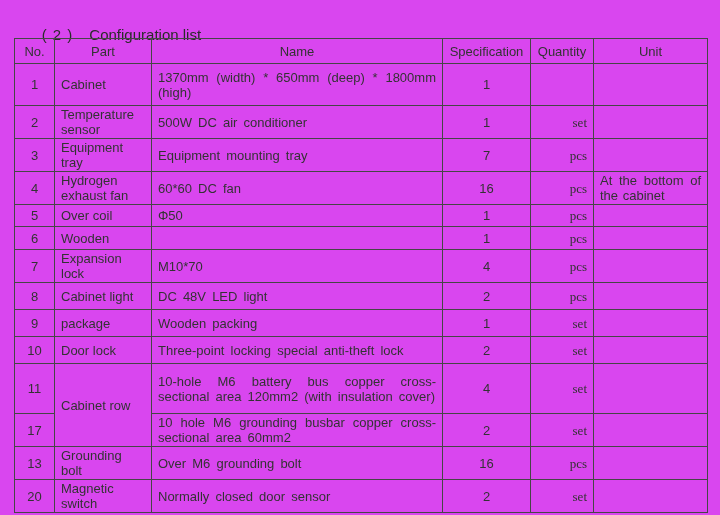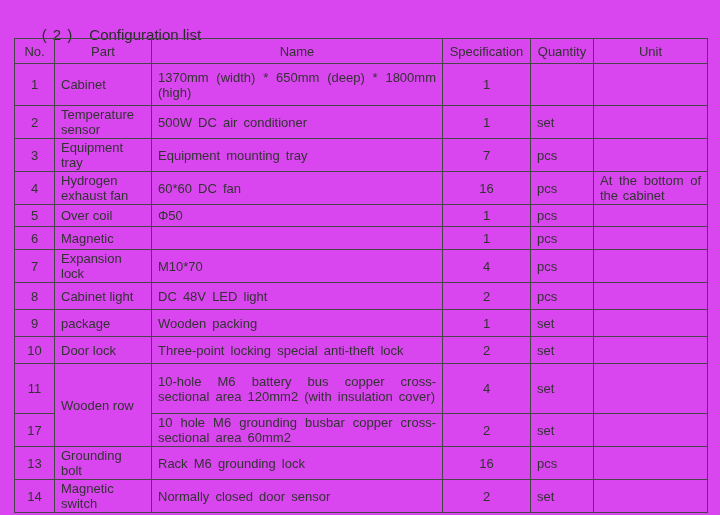--- a/index.html
+++ b/index.html
@@ -35,21 +35,21 @@
     font-weight: normal;
     color: #333333;
     padding: 1px 6px;
     vertical-align: middle;
     line-height: 15px;
     overflow: hidden;
   }
   .cfg th { text-align: center; height: 25px; }
   .c-no   { text-align: center; }
   .c-spec { text-align: center; }
-  .c-qty  { text-align: left; }
+  .c-qty  { text-align: right; font-family: Liberation Serif, serif; }
   .c-name { text-align: justify; word-spacing: 2.5px; }
   .c-unit { text-align: justify; word-spacing: 1px; line-height: 15px; }
   .vtop   { vertical-align: top; padding-top: 3px; }
   .lh21   { line-height: 20px; }
   
   .h-r1  { height: 42px; }
   .h-r2  { height: 32px; }
   .h-r3  { height: 31px; }
   .h-r4  { height: 32px; }
   .h-r5  { height: 22px; }
@@ -127,21 +127,21 @@
       <tr class="h-r5">
         <td class="c-no">5</td>
         <td class="c-part">Over coil</td>
         <td class="c-name">Φ50</td>
         <td class="c-spec">1</td>
         <td class="c-qty">pcs</td>
         <td class="c-unit"></td>
       </tr>
       <tr class="h-r6">
         <td class="c-no">6</td>
-        <td class="c-part">Magnetic</td>
+        <td class="c-part">Wooden</td>
         <td class="c-name"></td>
         <td class="c-spec">1</td>
         <td class="c-qty">pcs</td>
         <td class="c-unit"></td>
       </tr>
       <tr class="h-r7">
         <td class="c-no">7</td>
         <td class="c-part">Expansion lock</td>
         <td class="c-name">M10*70</td>
         <td class="c-spec">4</td>
@@ -167,43 +167,43 @@
       <tr class="h-r10">
         <td class="c-no">10</td>
         <td class="c-part">Door lock</td>
         <td class="c-name">Three-point locking special anti-theft lock</td>
         <td class="c-spec">2</td>
         <td class="c-qty">set</td>
         <td class="c-unit"></td>
       </tr>
       <tr class="h-r11">
         <td class="c-no">11</td>
-        <td class="c-part" rowspan="2">Wooden row</td>
+        <td class="c-part" rowspan="2">Cabinet row</td>
         <td class="c-name">10-hole M6 battery bus copper cross-sectional area 120mm2 (with insulation cover)</td>
         <td class="c-spec">4</td>
         <td class="c-qty">set</td>
         <td class="c-unit"></td>
       </tr>
       <tr class="h-r12">
         <td class="c-no">17</td>
         <td class="c-name">10 hole M6 grounding busbar copper cross-sectional area 60mm2</td>
         <td class="c-spec">2</td>
         <td class="c-qty">set</td>
         <td class="c-unit"></td>
       </tr>
       <tr class="h-r13">
         <td class="c-no">13</td>
         <td class="c-part">Grounding bolt</td>
-        <td class="c-name">Rack M6 grounding lock</td>
+        <td class="c-name">Over M6 grounding bolt</td>
         <td class="c-spec">16</td>
         <td class="c-qty">pcs</td>
         <td class="c-unit"></td>
       </tr>
       <tr class="h-r14">
-        <td class="c-no">14</td>
+        <td class="c-no">20</td>
         <td class="c-part">Magnetic switch</td>
         <td class="c-name">Normally closed door sensor</td>
         <td class="c-spec">2</td>
         <td class="c-qty">set</td>
         <td class="c-unit"></td>
       </tr>
     </tbody>
   </table>
 
 </div>

